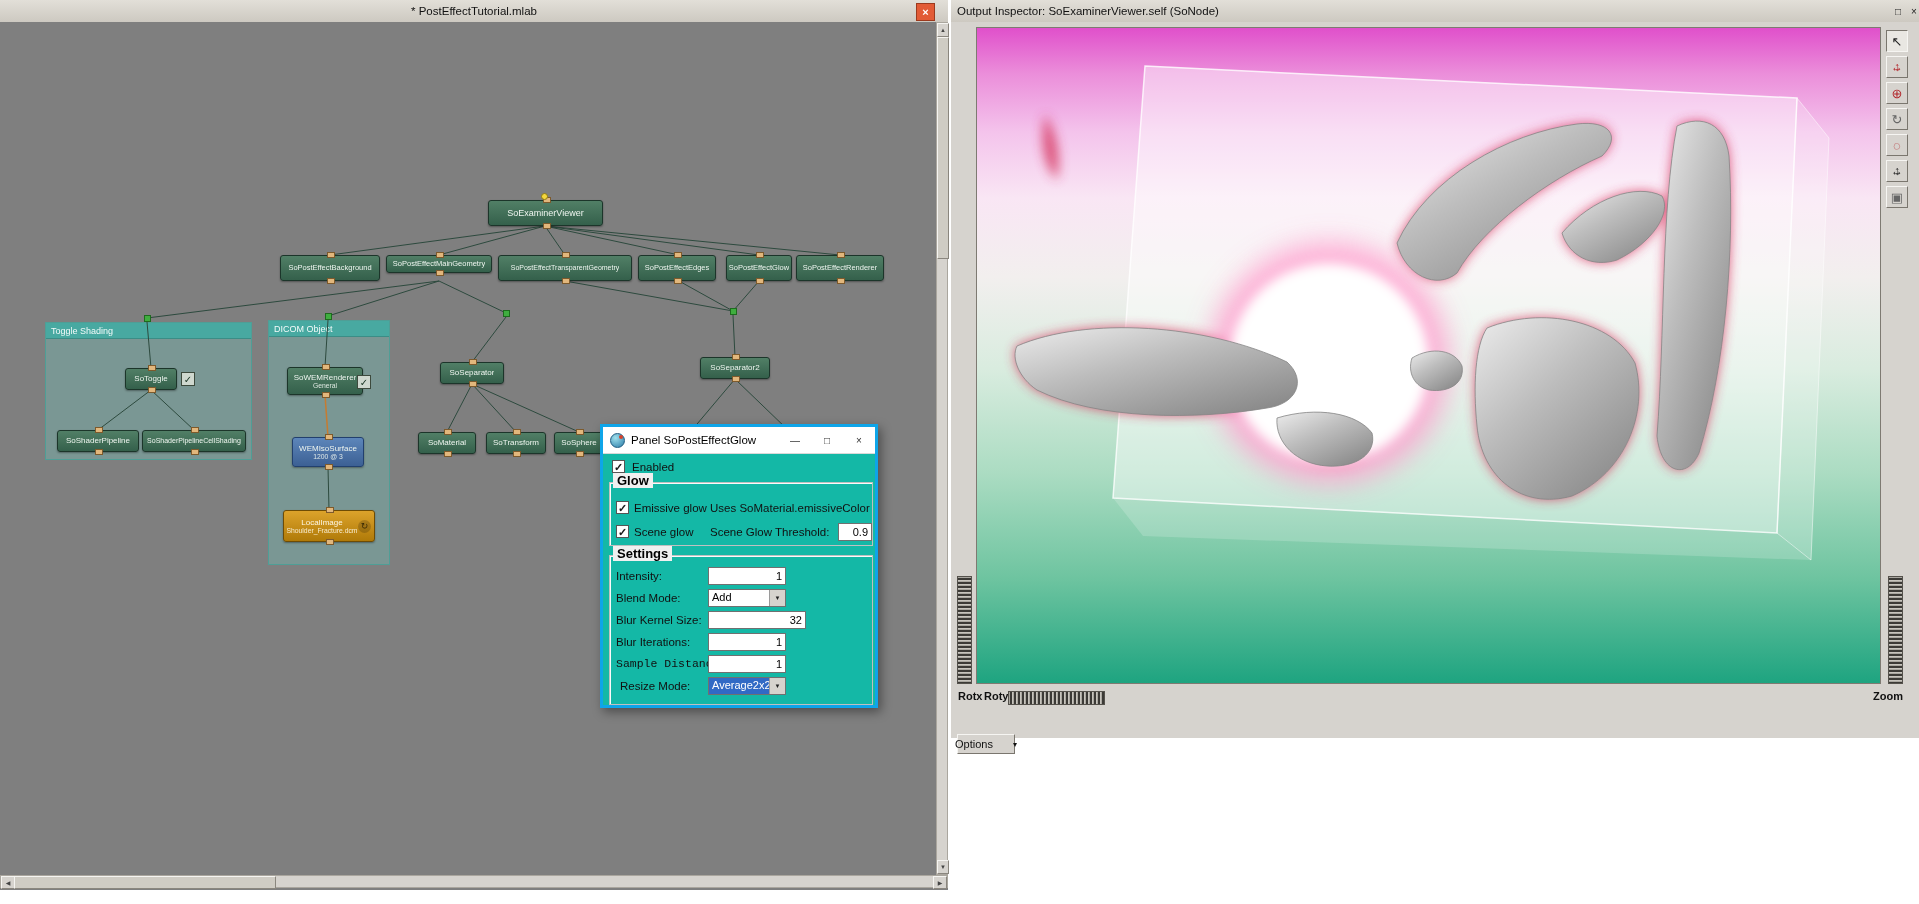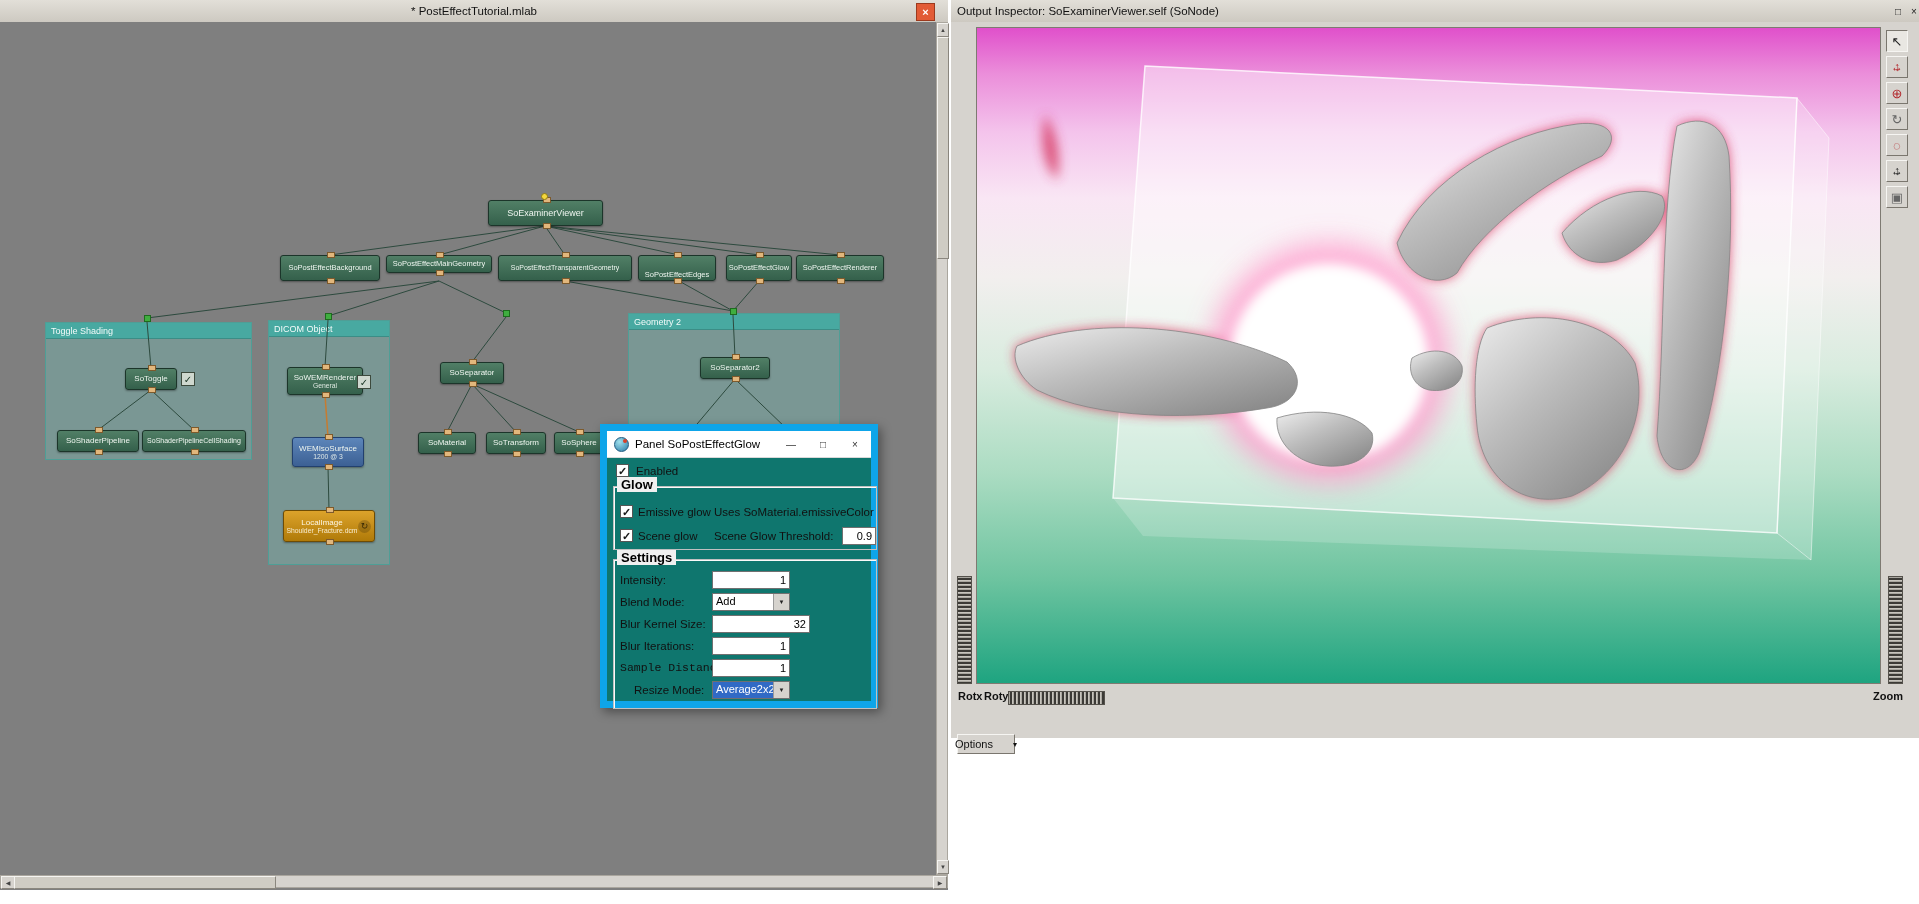--- a/index.html
+++ b/index.html
@@ -48,22 +48,22 @@
   .gnode.gblue{background:linear-gradient(180deg,#5d86ba,#3c6094);border-color:#22406e;}
   .gnode.gorange{background:linear-gradient(180deg,#dca32b,#b07a08);border-color:#6e4c04;color:#fdf6e3;}
   .gconn{position:absolute;z-index:4;width:7px;height:7px;background:#3fae3f;border:1px solid #1e6b1e;box-sizing:border-box;}
   .gcheck{position:absolute;z-index:4;width:14px;height:14px;background:#cfd8cf;border:1px solid #3d4a3d;
           color:#15301f;font-size:10px;display:flex;align-items:center;justify-content:center;box-sizing:border-box;}
   .ydot{position:absolute;z-index:5;width:7px;height:7px;border-radius:50%;background:#f5d73e;border:1px solid #8f7a12;box-sizing:border-box;}
   .nicon{position:absolute;right:3px;top:9px;width:13px;height:13px;border-radius:50%;background:rgba(0,0,0,.18);
          color:#3a2a05;font-size:9px;display:flex;align-items:center;justify-content:center;}
 
   
-  #dialog{position:absolute;left:600px;top:424px;width:278px;height:284px;background:#0f766e;
-          border:7px solid #0ea5e9;box-shadow:3px 4px 10px rgba(0,0,0,.4);z-index:50;box-sizing:border-box;}
+  #dialog{position:absolute;left:600px;top:424px;width:278px;height:284px;background:#14b8a6;
+          border:3px solid #0ea5e9;box-shadow:3px 4px 10px rgba(0,0,0,.4);z-index:50;box-sizing:border-box;}
   #dialog .dtitle{position:absolute;left:0;top:0;width:100%;height:27px;background:#ffffff;border-bottom:1px solid #d9d9d9;
           display:flex;align-items:center;box-sizing:border-box;}
   #dialog .dtitle .dicon{width:13px;height:13px;margin:0 6px 0 7px;border-radius:50%;
           background:radial-gradient(circle at 35% 30%,#9fe0ec,#2c7ca8);border:1px solid #1d5b80;position:relative;}
   #dialog .dtitle .dicon::after{content:"";position:absolute;right:1px;top:1px;width:4px;height:4px;background:#d6402a;border-radius:50%;}
   #dialog .dtitle .dtext{font-size:11.5px;color:#000;flex:1;white-space:nowrap;overflow:hidden;}
   #dialog .dtitle .dbtn{width:32px;height:26px;display:flex;align-items:center;justify-content:center;font-size:10px;color:#333;}
   .dlabel{position:absolute;font-size:11.5px;color:#111;white-space:nowrap;line-height:14px;}
   .cbx{position:absolute;width:13px;height:13px;background:#fff;border:1px solid #555;color:#1a1a1a;
        font-size:11px;font-weight:bold;line-height:12px;text-align:center;box-sizing:border-box;}
@@ -116,25 +116,20 @@
     <div id="left-canvas">
 
       <div class="ggroup" style="left:45px;top:300px;width:207px;height:138px;">
         <div class="ggroup-h">
           <span>Toggle Shading</span>
         </div>
       </div>
       <div class="ggroup" style="left:268px;top:298px;width:122px;height:245px;">
         <div class="ggroup-h">
           <span>DICOM Object</span>
-        </div>
-      </div>
-      <div class="ggroup" style="left:628px;top:291px;width:212px;height:137px;">
-        <div class="ggroup-h">
-          <span>Geometry 2</span>
         </div>
       </div>
 
       <svg id="conn-svg" viewBox="0 22 1919 904">
         <line x1="545" y1="226" x2="330" y2="255"></line>
         <line x1="545" y1="226" x2="439" y2="255"></line>
         <line x1="545" y1="226" x2="565" y2="255"></line>
         <line x1="545" y1="226" x2="679" y2="255"></line>
         <line x1="545" y1="226" x2="759" y2="255"></line>
         <line x1="545" y1="226" x2="840" y2="255"></line>
@@ -171,21 +166,21 @@
 
       <div class="gnode sm" style="left:280px;top:233px;width:100px;height:26px;">
         <span class="gl">SoPostEffectBackground</span>
       </div>
       <div class="gnode sm" style="left:386px;top:233px;width:106px;height:18px;">
         <span class="gl">SoPostEffectMainGeometry</span>
       </div>
       <div class="gnode xs" style="left:498px;top:233px;width:134px;height:26px;">
         <span class="gl">SoPostEffectTransparentGeometry</span>
       </div>
-      <div class="gnode sm" style="left:638px;top:233px;width:78px;height:26px;justify-content:flex-end;">
+      <div class="gnode sm" style="left:638px;top:233px;width:78px;height:26px;">
         <span class="gl">SoPostEffectEdges</span>
       </div>
       <div class="gnode sm" style="left:726px;top:233px;width:66px;height:26px;">
         <span class="gl">SoPostEffectGlow</span>
       </div>
       <div class="gnode sm" style="left:796px;top:233px;width:88px;height:26px;">
         <span class="gl">SoPostEffectRenderer</span>
       </div>
 
       <div class="gnode" style="left:125px;top:346px;width:52px;height:22px;">
@@ -306,21 +301,21 @@
 
     <span class="dlabel" style="left:13px;top:186px;">Blur Kernel Size:</span>
     <input class="dinput" style="left: 105px; top: 184px; width: 98px; padding-left: 8px;" readonly="" value="32">
 
     <span class="dlabel" style="left:13px;top:208px;">Blur Iterations:</span>
     <input class="dinput" style="left: 105px; top: 206px; width: 78px;" readonly="" value="1">
 
     <span class="dlabel" style="left:13px;top:230px;font-family:Liberation Mono, monospace;">Sample Distance:</span>
     <input class="dinput" style="left: 105px; top: 228px; width: 78px;" readonly="" value="1">
 
-    <span class="dlabel" style="left:27px;top:252px;">Resize Mode:</span>
+    <span class="dlabel" style="left:17px;top:252px;">Resize Mode:</span>
     <div class="dselect sel" style="left:105px;top:250px;width:78px;">
       <span class="txt">Average2x2</span>
       <span class="btn">
           <span>▼</span>
         </span>
     </div>
   </div>
 
   <div id="right-window">
     <div class="titlebar" style="width:968px;padding-left:6px;">

